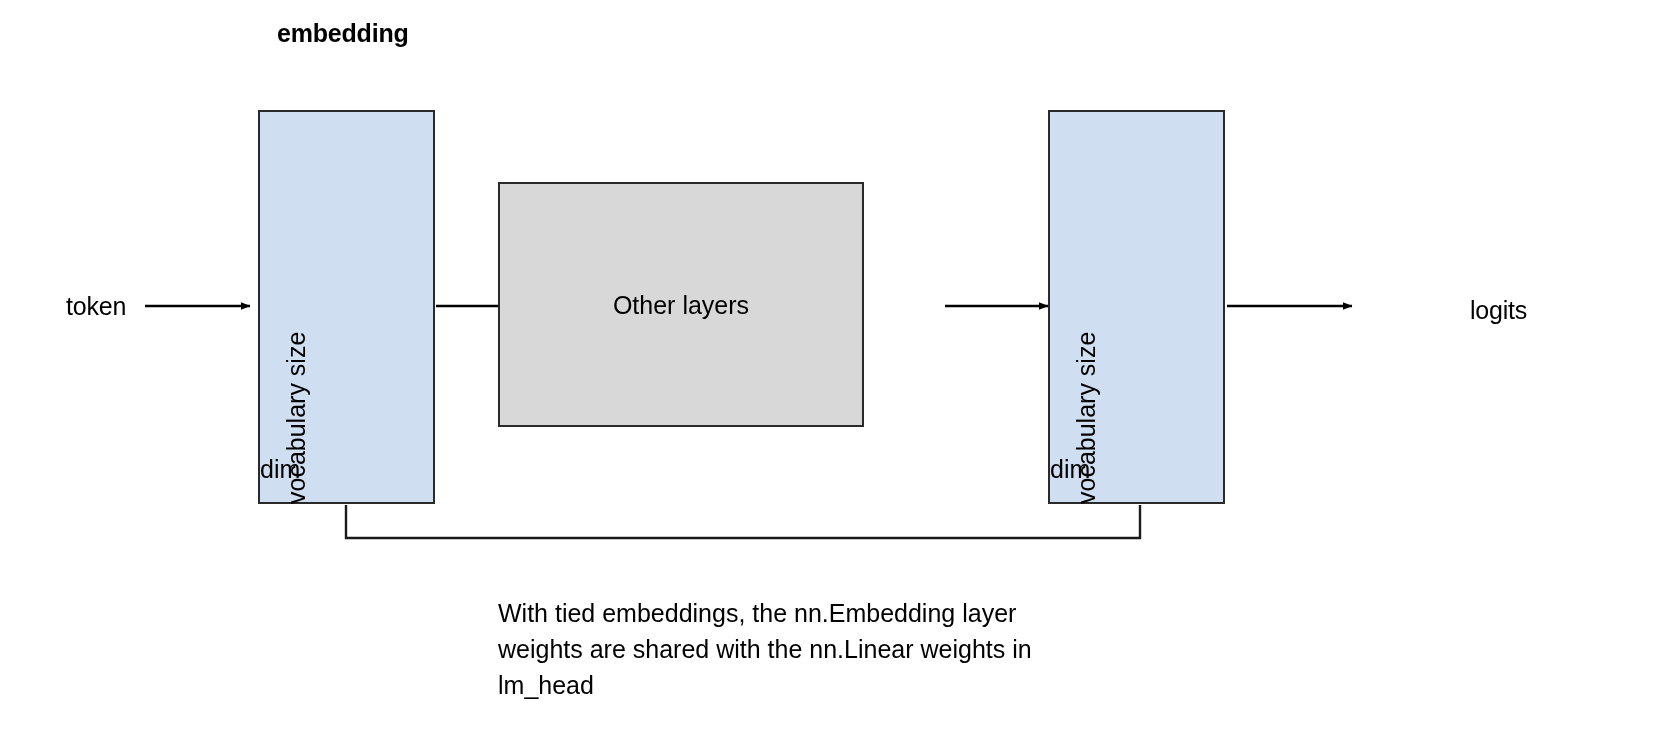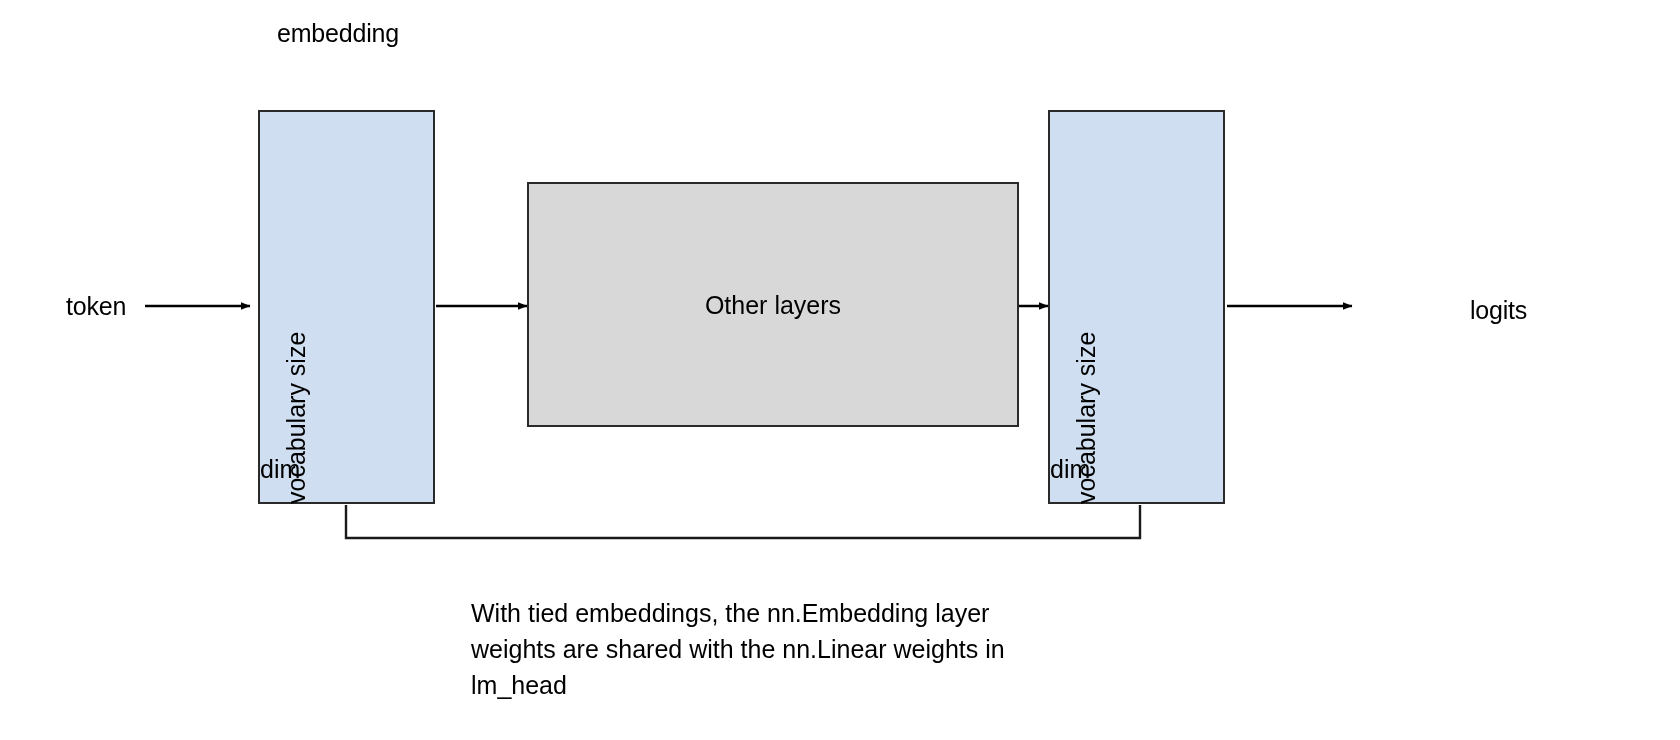--- a/index.html
+++ b/index.html
@@ -29,21 +29,21 @@
 
   
   .hdr {
     position: absolute;
     line-height: 1.22;
     white-space: nowrap;
   }
   .hdr .hdr-name {
     display: block;
     font-size: 25px;
-    font-weight: normal;
+    font-weight: bold;
     letter-spacing: -0.2px;
   }
   .hdr .hdr-sub {
     display: block;
     font-size: 25px;
     font-weight: normal;
     letter-spacing: -0.2px;
   }
   #hdr-embedding { left: 277px; top: 18px; }
   #hdr-lmhead    { left: 1133px; top: 18px; }
@@ -52,21 +52,21 @@
   .box {
     position: absolute;
     box-sizing: border-box;
     border: 2px solid #2a2a2a;
   }
   .box-blue { background: #cfdff1; }
   .box-gray { background: #d8d8d8; }
 
   #box-embedding { left: 258px; top: 110px; width: 177px; height: 394px; }
   #box-lmhead    { left: 1048px; top: 110px; width: 177px; height: 394px; }
-  #box-other     { left: 527px; top: 182px; width: 492px; height: 245px; }
+  #box-other     { left: 498px; top: 182px; width: 366px; height: 245px; }
 
   .vlabel {
     position: absolute;
     font-size: 25px;
     white-space: nowrap;
     transform-origin: 0 0;
     transform: rotate(-90deg);
   }
   
   #vlabel-embedding { left: 22px; top: 392px; }
@@ -98,21 +98,21 @@
     font-weight: normal;
     white-space: nowrap;
     letter-spacing: -0.2px;
   }
   #label-token  { left: 66px;  top: 292px; }
   #label-logits { left: 1470px; top: 296px; }
 
   
   #caption {
     position: absolute;
-    left: 471px;
+    left: 498px;
     top: 595px;
     width: 600px;
     font-size: 25px;
     line-height: 36px;
     white-space: pre-line;
   }
 </style>
 </head>
 <body>
 

